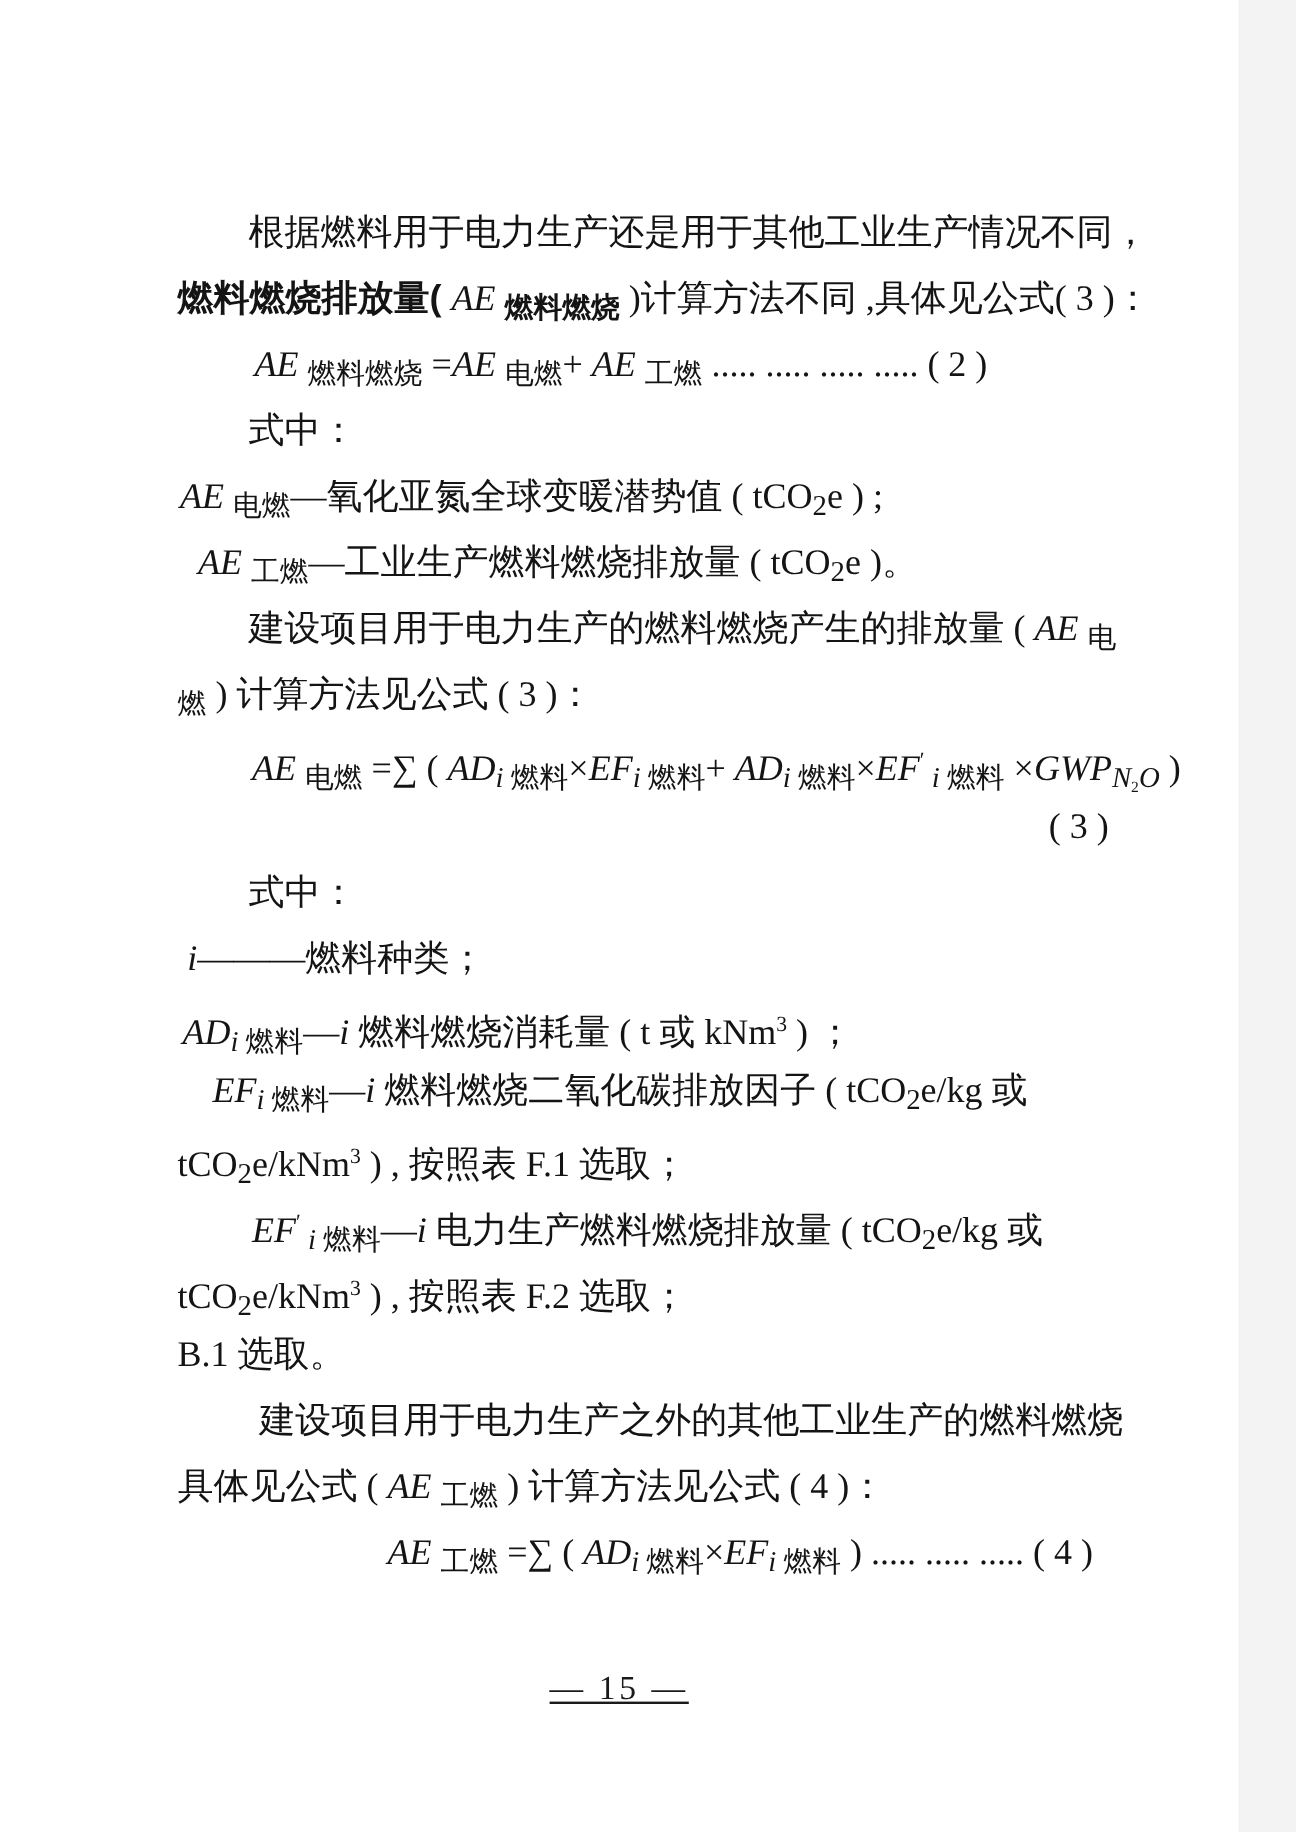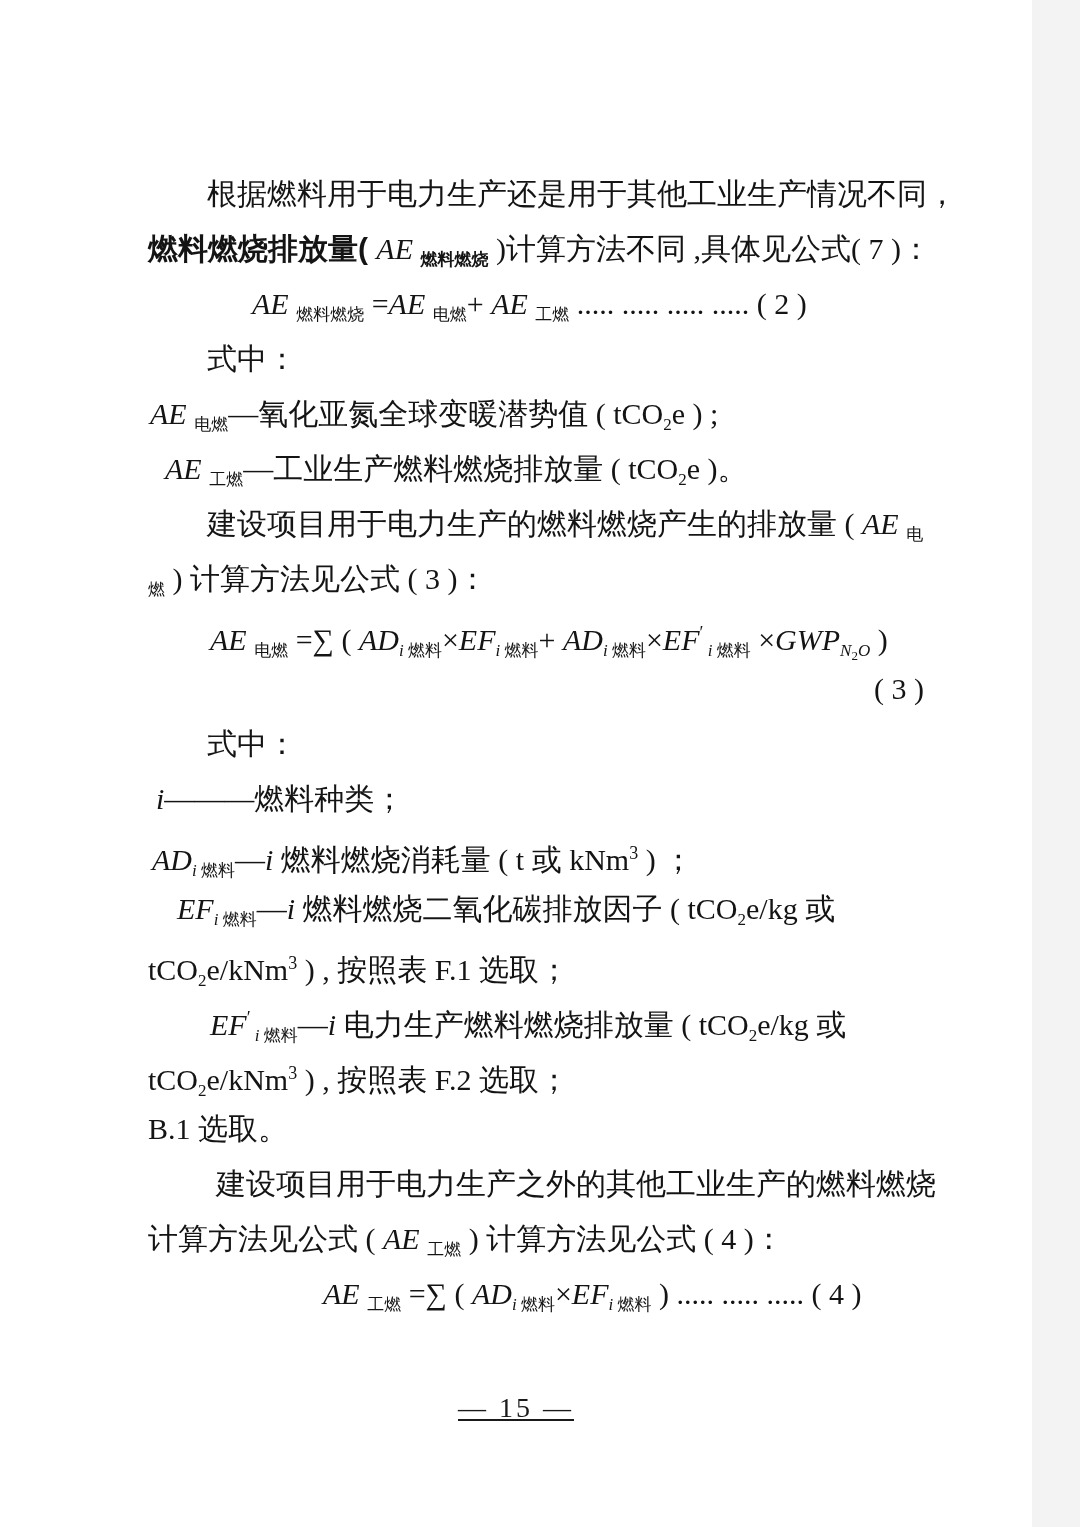--- a/index.html
+++ b/index.html
@@ -7,49 +7,49 @@
     width:1032px;height:1527px;background:#ffffff;position:relative;
     font-family:"Liberation Serif","DejaVu Serif",serif;color:#141414;overflow:hidden;
   }
   .doc-body{
     position:absolute;left:148px;top:166px;width:784px;font-size:30px;
   }
   .line{height:55px;line-height:55px;white-space:nowrap;}
   .line-right{text-align:right;padding-right:8px;}
   .seg-b{font-weight:700;font-family:"Liberation Sans","DejaVu Sans",sans-serif;}
   .seg-i{font-style:italic;}
-  .seg-sub{font-size:17px;vertical-align:-6px;letter-spacing:0;}
+  .seg-sub{font-size:24px;vertical-align:-6px;letter-spacing:0;}
   .seg-sup{font-size:18px;vertical-align:11px;}
   .seg-subsub{font-size:13px;vertical-align:-10px;}
   .footer{
     position:absolute;left:0;top:1392px;width:100%;text-align:center;
     font-size:28px;letter-spacing:3px;color:#1a1a1a;text-decoration:underline;
   }
 </style>
 </head>
 <body>
 
 <div class="page">
   <div class="doc-body">
       <div class="line" style="margin-left: 59px;"><span>根据燃料用于电力生产还是用于其他工业生产情况不同，</span></div>
-      <div class="line"><span class="seg-b">燃料燃烧排放量( </span><span class="seg-i">AE </span><span class="seg-b seg-sub">燃料燃烧</span><span> )计算方法不同 ,具体见公式( 7 )：</span></div>
-      <div class="line" style="margin-left: 104px;"><span class="seg-i">AE </span><span class="seg-sub">燃料燃烧</span><span> =</span><span class="seg-i">AE </span><span class="seg-sub">电燃</span><span>+ </span><span class="seg-i">AE </span><span class="seg-sub">工燃</span><span>  ..... ..... ..... ..... ( 2 )</span></div>
+      <div class="line"><span class="seg-b">燃料燃烧排放量( </span><span class="seg-i">AE </span><span class="seg-b seg-sub">燃料燃烧</span><span> )计算方法不同 ,具体见公式( 3 )：</span></div>
+      <div class="line" style="margin-left: 64px;"><span class="seg-i">AE </span><span class="seg-sub">燃料燃烧</span><span> =</span><span class="seg-i">AE </span><span class="seg-sub">电燃</span><span>+ </span><span class="seg-i">AE </span><span class="seg-sub">工燃</span><span>  ..... ..... ..... ..... ( 2 )</span></div>
       <div class="line" style="margin-left: 59px;"><span>式中：</span></div>
       <div class="line" style="margin-left: 2px;"><span class="seg-i">AE </span><span class="seg-sub">电燃</span><span>—氧化亚氮全球变暖潜势值 ( tCO</span><span class="seg-sub">2</span><span>e ) ;</span></div>
       <div class="line" style="margin-left: 17px;"><span class="seg-i">AE </span><span class="seg-sub">工燃</span><span>—工业生产燃料燃烧排放量 ( tCO</span><span class="seg-sub">2</span><span>e )。</span></div>
       <div class="line" style="margin-left: 59px;"><span>建设项目用于电力生产的燃料燃烧产生的排放量 ( </span><span class="seg-i">AE </span><span class="seg-sub">电</span></div>
       <div class="line"><span class="seg-sub">燃</span><span> ) 计算方法见公式 ( 3 )：</span></div>
       <div class="line" style="margin-left: 62px;"><span class="seg-i">AE </span><span class="seg-sub">电燃</span><span> =∑ ( </span><span class="seg-i">AD</span><span class="seg-i seg-sub">i </span><span class="seg-sub">燃料</span><span>×</span><span class="seg-i">EF</span><span class="seg-i seg-sub">i </span><span class="seg-sub">燃料</span><span>+ </span><span class="seg-i">AD</span><span class="seg-i seg-sub">i </span><span class="seg-sub">燃料</span><span>×</span><span class="seg-i">EF</span><span class="seg-sup">′</span><span class="seg-i seg-sub"> i </span><span class="seg-sub">燃料</span><span> ×</span><span class="seg-i">GWP</span><span class="seg-i seg-sub">N</span><span class="seg-subsub">2</span><span class="seg-i seg-sub">O</span><span> )</span></div>
       <div class="line line-right"><span>( 3 )</span></div>
       <div class="line" style="margin-left: 59px;"><span>式中：</span></div>
       <div class="line" style="margin-left: 8px;"><span class="seg-i">i</span><span>———燃料种类；</span></div>
       <div class="line" style="margin-left: 4px;"><span class="seg-i">AD</span><span class="seg-i seg-sub">i </span><span class="seg-sub">燃料</span><span>—</span><span class="seg-i">i</span><span> 燃料燃烧消耗量 ( t 或 kNm</span><span class="seg-sup">3</span><span> ) ；</span></div>
       <div class="line" style="margin-left: 29px;"><span class="seg-i">EF</span><span class="seg-i seg-sub">i </span><span class="seg-sub">燃料</span><span>—</span><span class="seg-i">i</span><span> 燃料燃烧二氧化碳排放因子 ( tCO</span><span class="seg-sub">2</span><span>e/kg 或</span></div>
       <div class="line"><span>tCO</span><span class="seg-sub">2</span><span>e/kNm</span><span class="seg-sup">3</span><span> ) , 按照表 F.1 选取；</span></div>
       <div class="line" style="margin-left: 62px;"><span class="seg-i">EF</span><span class="seg-sup">′</span><span class="seg-i seg-sub"> i </span><span class="seg-sub">燃料</span><span>—</span><span class="seg-i">i</span><span> 电力生产燃料燃烧排放量 ( tCO</span><span class="seg-sub">2</span><span>e/kg 或</span></div>
       <div class="line"><span>tCO</span><span class="seg-sub">2</span><span>e/kNm</span><span class="seg-sup">3</span><span> ) , 按照表 F.2 选取；</span></div>
       <div class="line"><span>B.1 选取。</span></div>
       <div class="line" style="margin-left: 68px;"><span>建设项目用于电力生产之外的其他工业生产的燃料燃烧</span></div>
-      <div class="line"><span>计算方法见公式 ( </span><span class="seg-i">AE </span><span class="seg-sub">工燃</span><span> ) 计算方法见公式 ( 4 )：</span></div>
+      <div class="line"><span>具体见公式 ( </span><span class="seg-i">AE </span><span class="seg-sub">工燃</span><span> ) 计算方法见公式 ( 4 )：</span></div>
       <div class="line" style="margin-left: 175px;"><span class="seg-i">AE </span><span class="seg-sub">工燃</span><span> =∑ ( </span><span class="seg-i">AD</span><span class="seg-i seg-sub">i </span><span class="seg-sub">燃料</span><span>×</span><span class="seg-i">EF</span><span class="seg-i seg-sub">i </span><span class="seg-sub">燃料</span><span> )  ..... ..... ..... ( 4 )</span></div>
     </div>
   <div class="footer">— 15 —</div>
 </div>
 
 </body></html>

